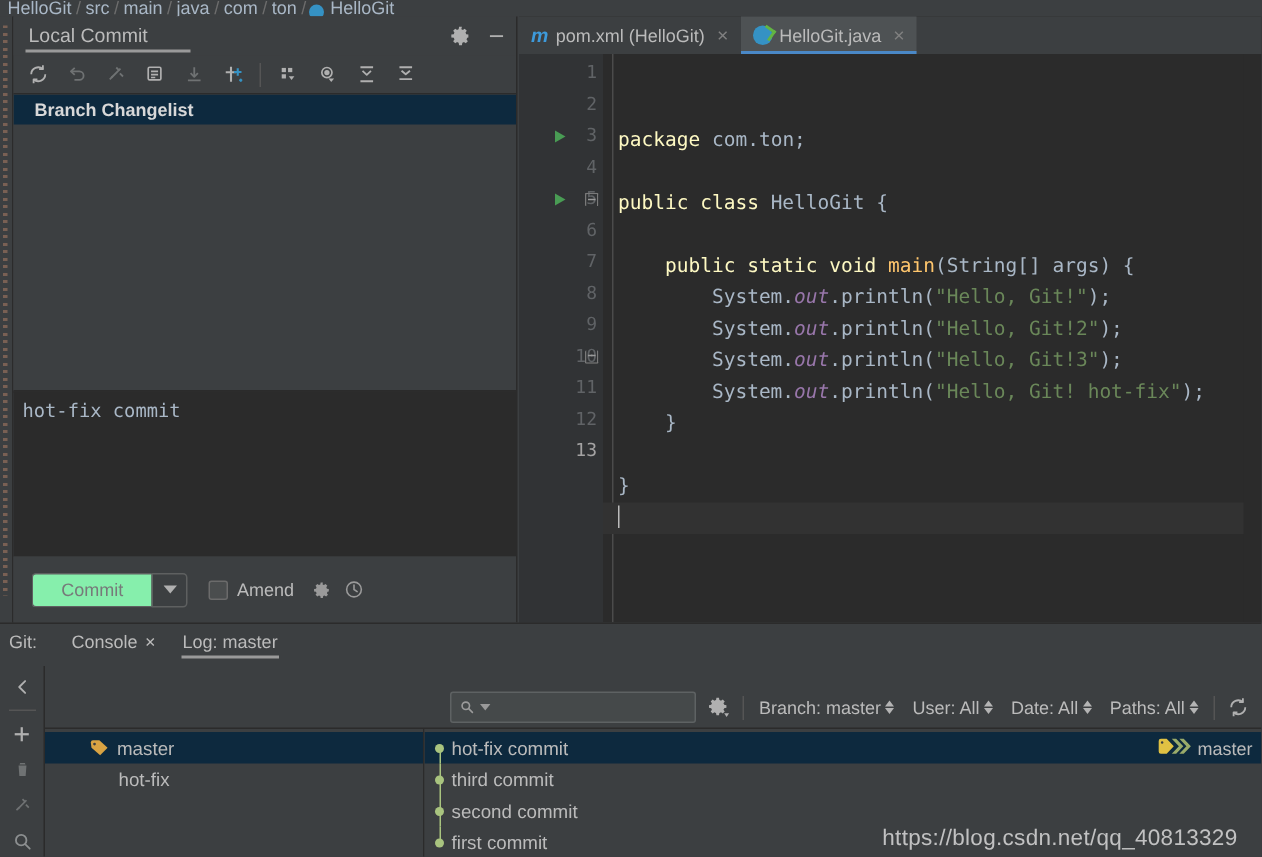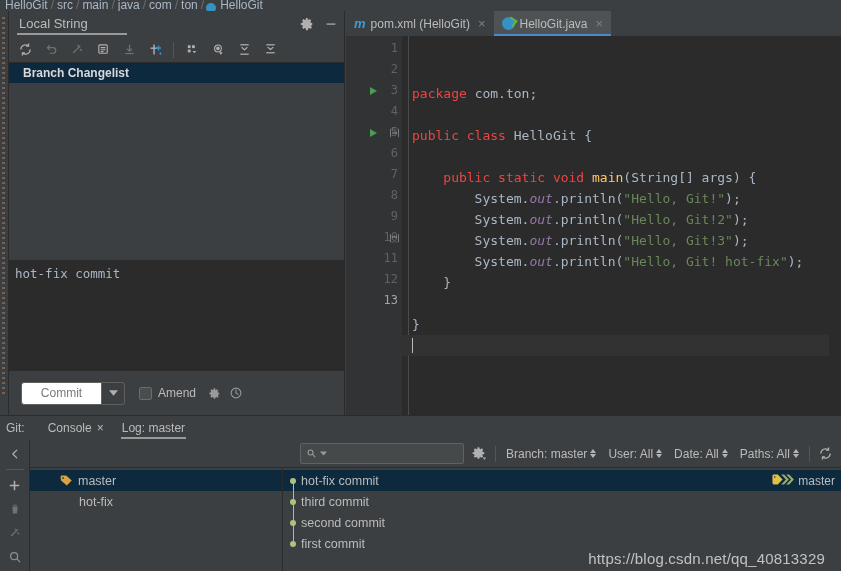--- a/index.html
+++ b/index.html
@@ -88,21 +88,21 @@
   }
   .lc-actions {
     height: 44px; display: flex; align-items: center; gap: 8px; padding: 0 12px;
     background: #3c3f41;
   }
   .commit-btn-group { display: flex; }
   .commit-btn {
     height: 23px; min-width: 80px; padding: 0 12px;
     display: flex; align-items: center; justify-content: center;
     border: 1px solid #5e6060; border-right: none; border-radius: 3px 0 0 3px;
-    color: #777a7a; font-size: 12px; background: #ffffff;
+    color: #777a7a; font-size: 12px; background: #86efac;
   }
   .commit-arrow {
     width: 24px; height: 23px; display: flex; align-items: center; justify-content: center;
     border: 1px solid #5e6060; border-radius: 0 3px 3px 0; background: #3c3f41;
   }
   .amend-wrap { display: flex; align-items: center; gap: 6px; margin-left: 6px; }
   .chk {
     width: 13px; height: 13px; border: 1px solid #6b6b6b; background: #4a4d4e; border-radius: 2px;
   }
   .amend-label { color: #bbbbbb; font-size: 12px; }
@@ -162,21 +162,21 @@
   .code {
     flex: 1 1 auto; position: relative;
     font-family: "DejaVu Sans Mono", monospace; font-size: 13px;
     padding-top: 2px; white-space: pre; color: #a9b7c6;
   }
   .cline { height: 21px; line-height: 21px; padding-left: 10px; position: relative; }
   .cline.highlight { background: #323232; }
   .indent-guide {
     position: absolute; left: 6px; top: 0; bottom: 0; width: 1px; background: #4b4b4b;
   }
-  .kw { color: #ef4444; }
+  .kw { color: #fef9c3; }
   .cls { color: #a9b7c6; }
   .fn { color: #ffc66d; }
   .str { color: #6a8759; }
   .fld { color: #9876aa; font-style: italic; }
   .pln { color: #a9b7c6; }
   .caret {
     display: inline-block; width: 1px; height: 15px; background: #bbbbbb;
     vertical-align: -3px;
   }
   .editor-scroll-rail {
@@ -194,21 +194,21 @@
   }
   .git-label { font-size: 12px; color: #bbbbbb; margin-right: 14px; }
   .git-tab {
     display: flex; align-items: center; gap: 5px; padding: 0 9px; height: 24px;
     font-size: 12px; color: #bbbbbb; position: relative;
   }
   .git-tab.active::after {
     content: ""; position: absolute; left: 8px; right: 8px; bottom: 1px; height: 2px;
     background: #9a9a9a;
   }
-  .git-body { display: flex; height: 132px; }
+  .git-body { display: flex; height: 132px; align-items: flex-end; }
   .git-vtools {
     width: 30px; background: #3c3f41; border-right: 1px solid #2b2b2b;
     display: flex; flex-direction: column; align-items: center; padding-top: 3px; gap: 2px;
   }
   .vt-btn { width: 24px; height: 22px; display: flex; align-items: center; justify-content: center; }
   .vt-sep { width: 18px; height: 1px; background: #555; margin: 2px 0; }
 
   .git-main { flex: 1 1 auto; display: flex; flex-direction: column; }
   .log-toolbar {
     height: 28px; display: flex; align-items: center; gap: 8px; padding: 0 6px;
@@ -289,21 +289,21 @@
     <span class="crumb">HelloGit</span>
   </div>
 
   <div class="leftstrip">
     <div class="dots"></div>
   </div>
 
   <div class="lc-panel">
 
     <div class="lc-header">
-      <span class="lc-title">Local String</span>
+      <span class="lc-title">Local Commit</span>
       <span class="lc-title-underline"></span>
       <span class="lc-hdr-actions">
         <span class="ico">
           <svg width="14" height="14" viewBox="0 0 16 16">
               <path fill="#b0b0b0" d="M8 5.2A2.8 2.8 0 1 0 8 10.8 2.8 2.8 0 0 0 8 5.2zm0 4.2A1.4 1.4 0 1 1 8 6.6a1.4 1.4 0 0 1 0 2.8z"></path>
               <path fill="#b0b0b0" d="M14 9.1V6.9l-1.7-.3a4.6 4.6 0 0 0-.5-1.2l1-1.4-1.6-1.6-1.4 1a4.6 4.6 0 0 0-1.2-.5L9.1 1H6.9l-.3 1.9a4.6 4.6 0 0 0-1.2.5l-1.4-1-1.6 1.6 1 1.4a4.6 4.6 0 0 0-.5 1.2L1 6.9v2.2l1.9.3c.1.4.3.8.5 1.2l-1 1.4 1.6 1.6 1.4-1c.4.2.8.4 1.2.5l.3 1.9h2.2l.3-1.9c.4-.1.8-.3 1.2-.5l1.4 1 1.6-1.6-1-1.4c.2-.4.4-.8.5-1.2L14 9.1z"></path>
             </svg>
         </span>
         <span class="ico">
           <svg width="14" height="14" viewBox="0 0 16 16">

